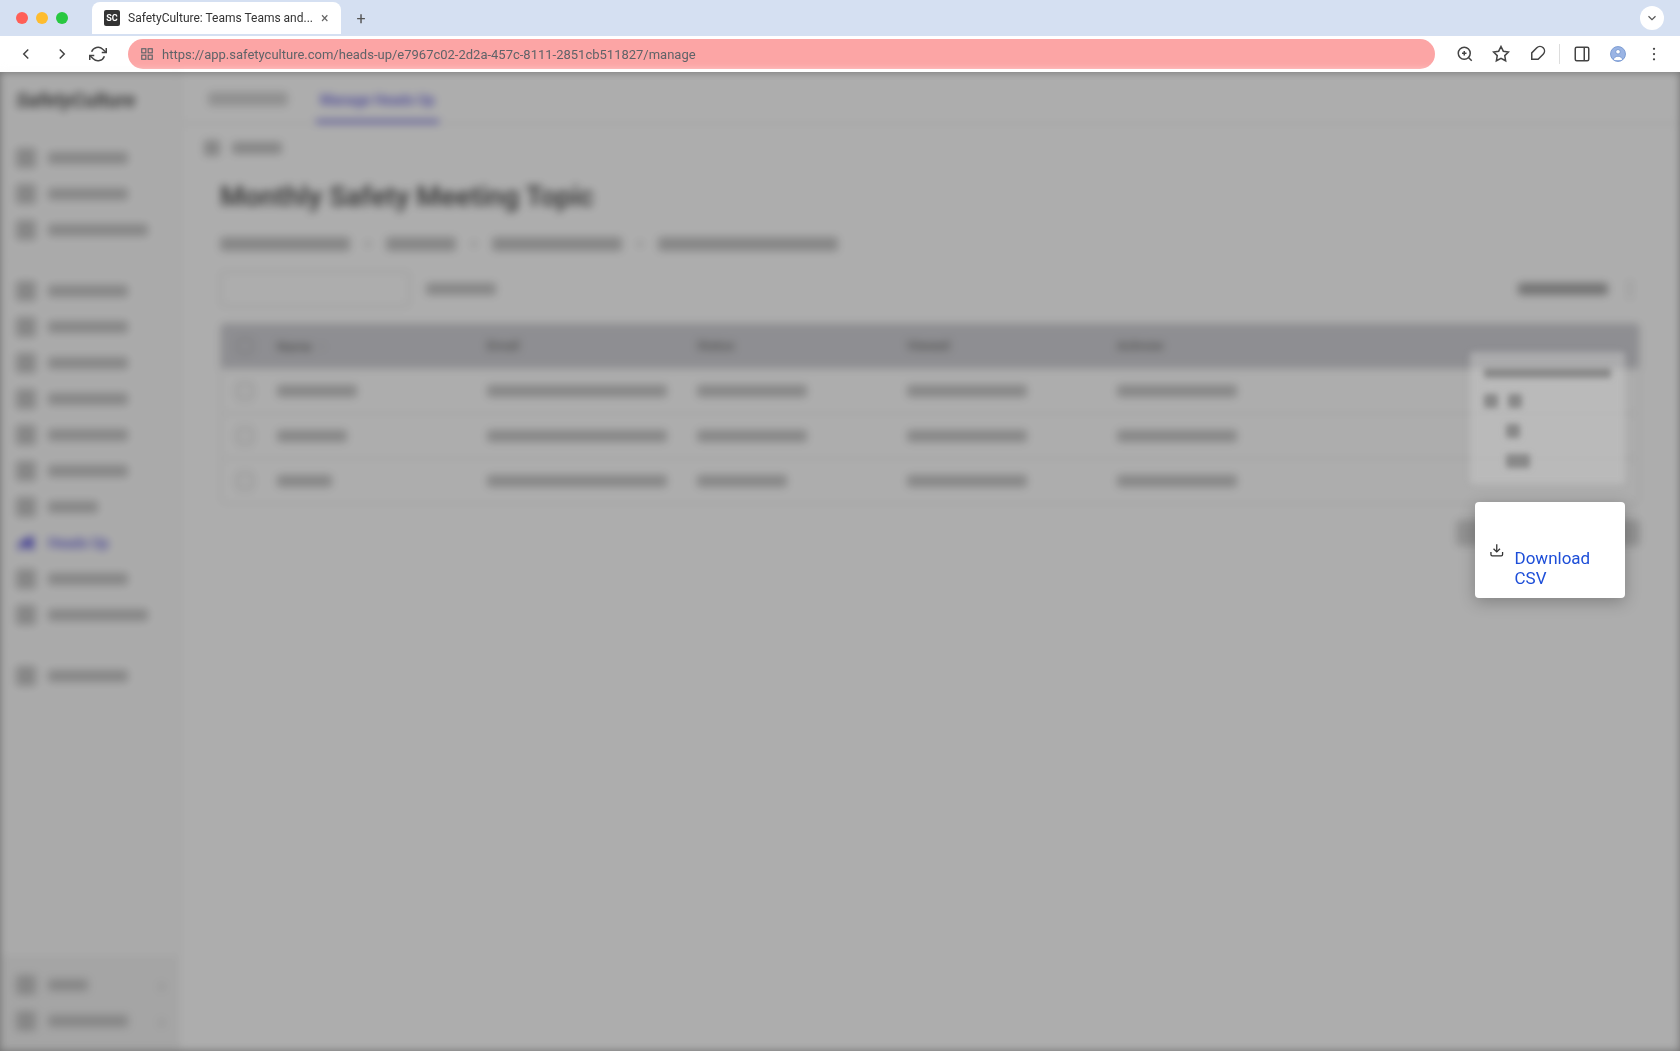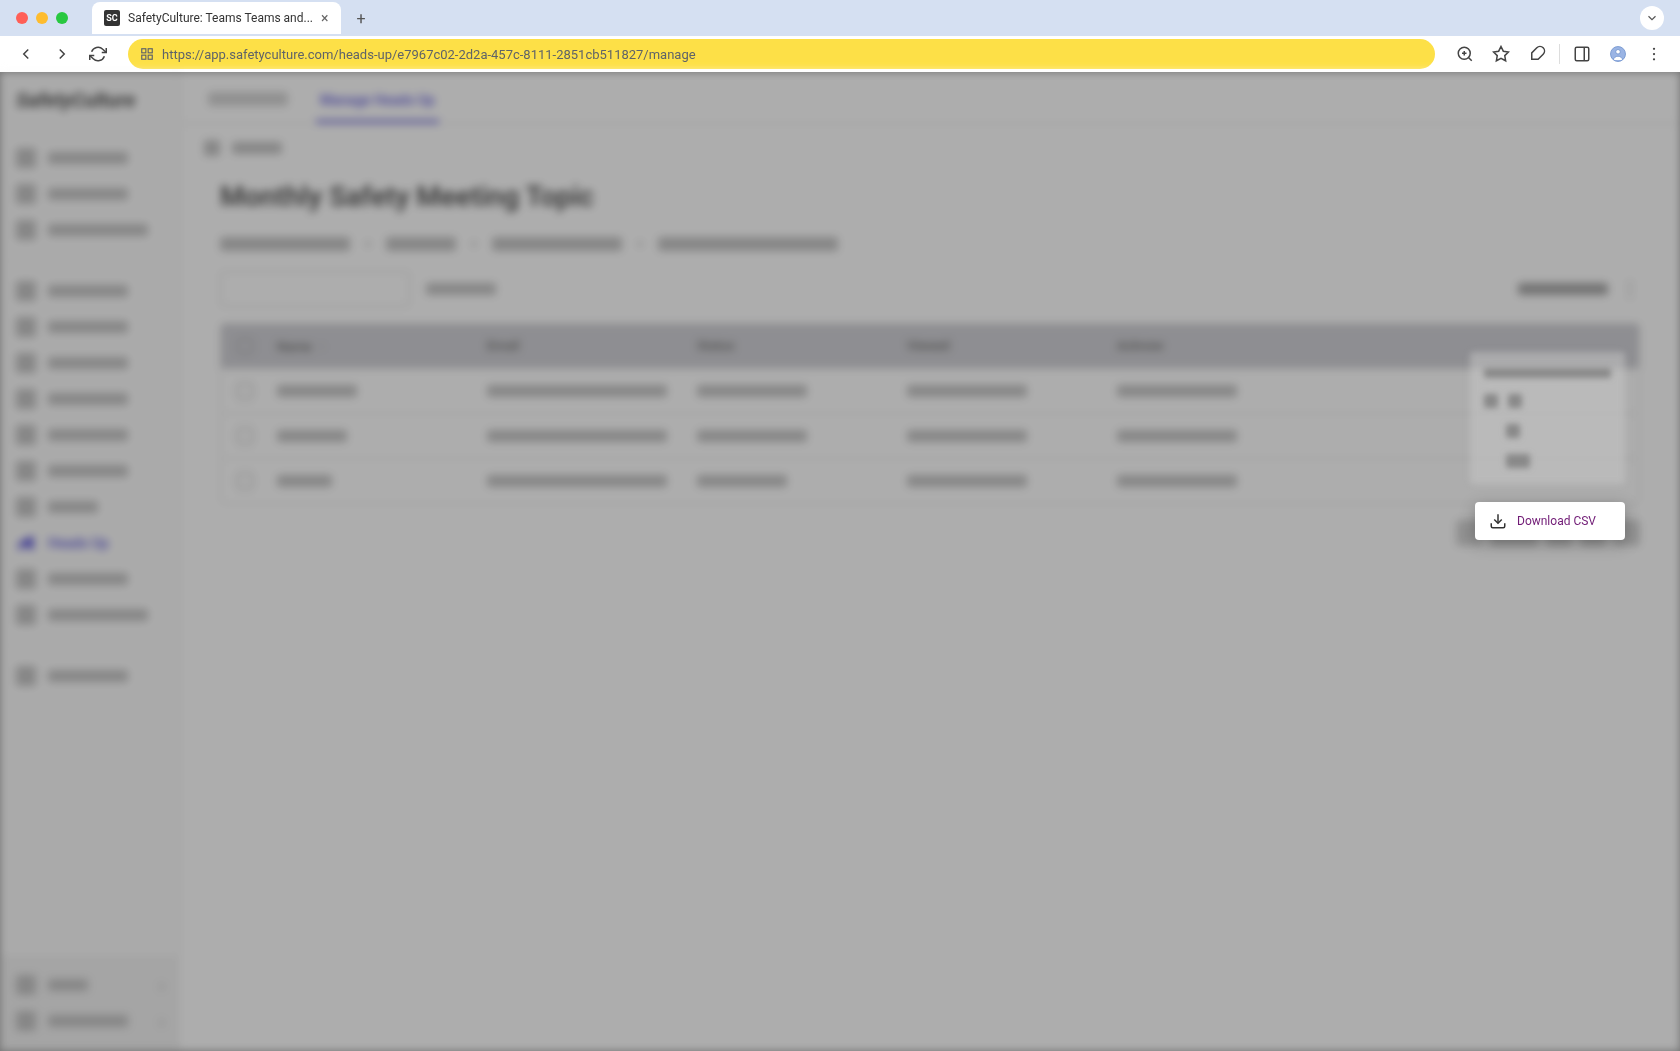--- a/index.html
+++ b/index.html
@@ -16,21 +16,21 @@
     .tab { background: #fff; border-radius: 8px 8px 0 0; padding: 6px 12px; display: flex; align-items: center; gap: 8px; font-size: 12px; min-width: 180px; height: 32px; }
     .tab-favicon { width: 16px; height: 16px; background: #333; color: #fff; font-size: 9px; font-weight: bold; display: flex; align-items: center; justify-content: center; border-radius: 2px; }
     .tab-title { flex: 1; white-space: nowrap; overflow: hidden; text-overflow: ellipsis; color: #333; }
     .tab-close { color: #666; font-size: 14px; cursor: pointer; }
     .new-tab { color: #555; font-size: 16px; cursor: pointer; padding: 4px 8px; }
     .tab-collapse { margin-left: auto; width: 24px; height: 24px; border-radius: 50%; background: #fff; display: flex; align-items: center; justify-content: center; color: #555; cursor: pointer; }
     
     .toolbar { background: #fff; height: 36px; display: flex; align-items: center; padding: 0 12px; gap: 8px; }
     .nav-btn { width: 28px; height: 28px; display: flex; align-items: center; justify-content: center; border-radius: 50%; cursor: pointer; color: #444; }
     .nav-btn svg { width: 18px; height: 18px; }
-    .url-bar { flex: 1; background: #fde047; border-radius: 16px; height: 30px; display: flex; align-items: center; padding: 0 12px; gap: 8px; margin: 6px 8px; }
+    .url-bar { flex: 1; background: #fca5a5; border-radius: 16px; height: 30px; display: flex; align-items: center; padding: 0 12px; gap: 8px; margin: 6px 8px; }
     .url-secure { color: #5f6368; }
     .url-text { font-size: 13px; color: #5f6368; }
     .toolbar-right { display: flex; gap: 8px; align-items: center; }
     
     
     .app-container { position: relative; height: calc(1051px - 72px); background: #969696; }
     .app-content { filter: blur(4px); background: #fff; height: 100%; display: flex; opacity: 0.95; }
     
     .sidebar { width: 180px; background: #fafafa; border-right: 1px solid #e0e0e0; padding: 12px; }
     .logo { font-size: 20px; font-weight: bold; font-style: italic; color: #333; margin-bottom: 24px; padding: 4px; }
@@ -89,21 +89,21 @@
     .dim-overlay { position: absolute; inset: 0; background: rgba(60,60,60,0.4); pointer-events: none; }
     
     
     .dropdown-menu { position: absolute; top: 280px; right: 55px; width: 155px; background: rgba(200,200,200,0.5); border-radius: 4px; padding: 8px 0; z-index: 100; }
     .dropdown-blurred-item { padding: 8px 14px; display: flex; align-items: center; gap: 10px; }
     .dropdown-ph { height: 10px; background: #888; border-radius: 2px; flex: 1; }
     .dropdown-ph-sm { width: 14px; height: 14px; background: #888; border-radius: 2px; }
     
     .download-csv-item { position: absolute; top: 430px; right: 55px; width: 150px; background: #fff; border-radius: 4px; box-shadow: 0 4px 16px rgba(0,0,0,0.25); padding: 10px 14px; display: flex; align-items: center; gap: 10px; cursor: pointer; z-index: 200; }
     .download-icon { width: 18px; height: 18px; }
-    .download-label { font-size: 12px; color: #701a75; }
+    .download-label { font-size: 17px; color: #1d4ed8; margin-top: 36px; }
   </style>
 </head>
 <body>
 
 <div class="browser-chrome">
   <div class="tab-bar">
     <div class="traffic-lights">
       <div class="traffic-light tl-red"></div>
       <div class="traffic-light tl-yellow"></div>
       <div class="traffic-light tl-green"></div>

